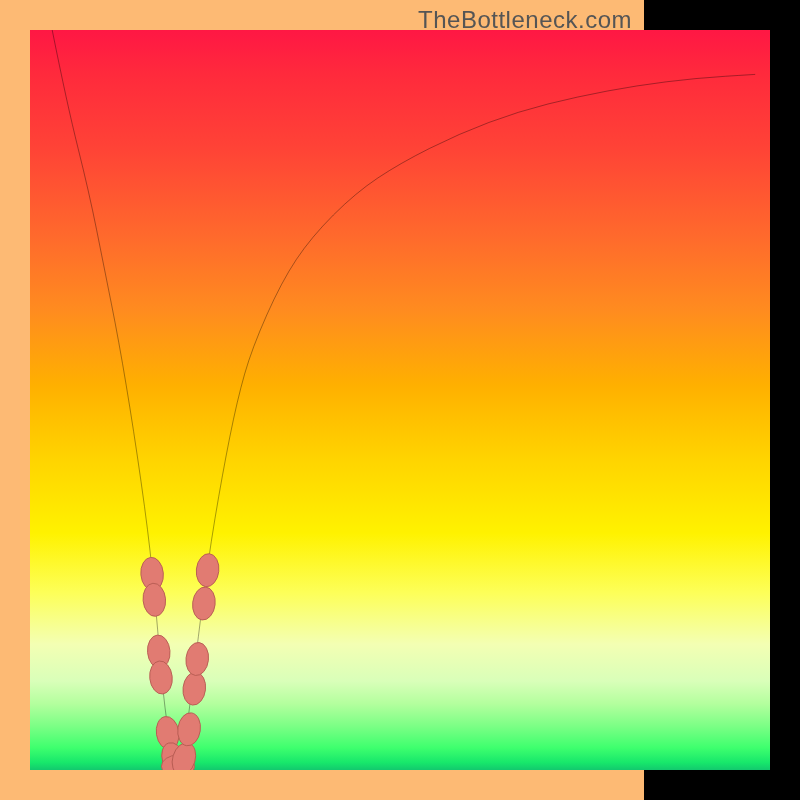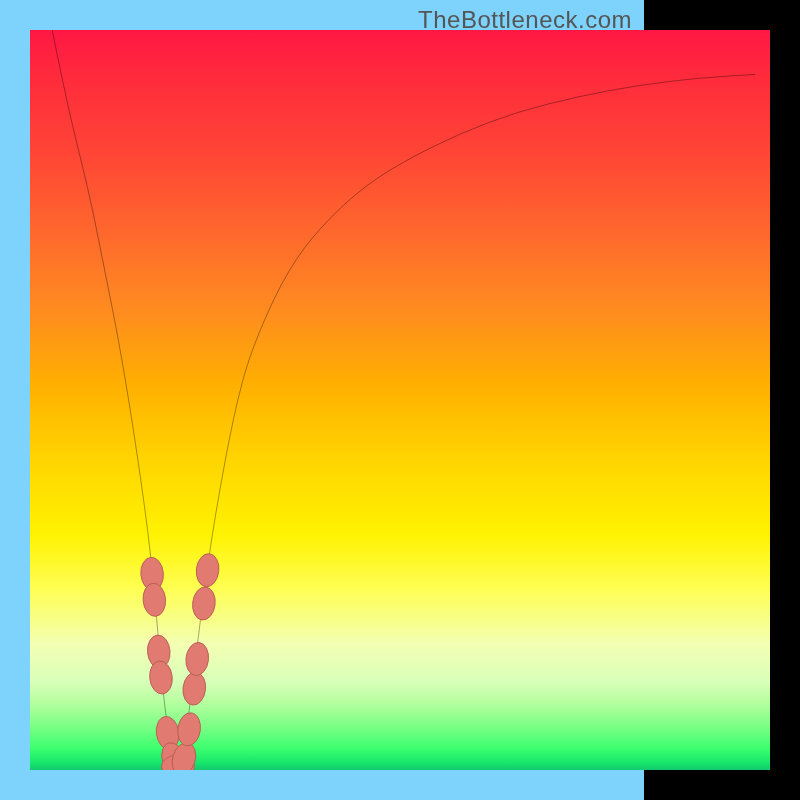--- a/index.html
+++ b/index.html
@@ -9,21 +9,21 @@
     height: 800px;
     overflow: hidden;
     background: #000;
     font-family: Arial, Helvetica, sans-serif;
   }
   .frame {
     position: absolute;
     top: 0; left: 0;
     width: 644px;
     height: 800px;
-    background: #7dd3fc;
+    background: #fdba74;
   }
   .plot-area {
     position: absolute;
     top: 30px;
     left: 30px;
     width: 740px;
     height: 740px;
     overflow: hidden;
   }
   .gradient-bg {

